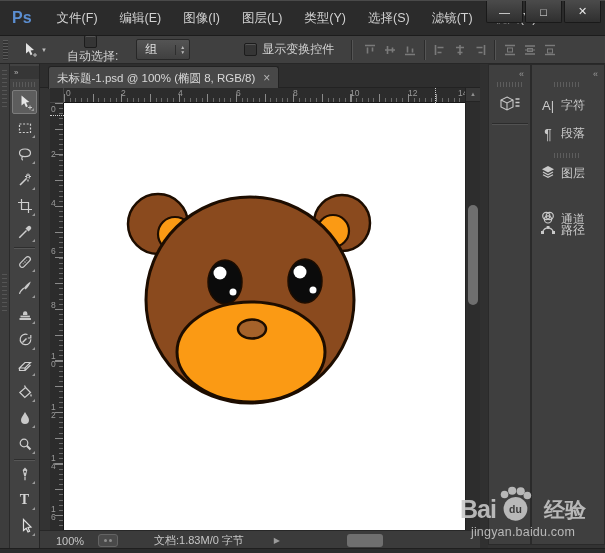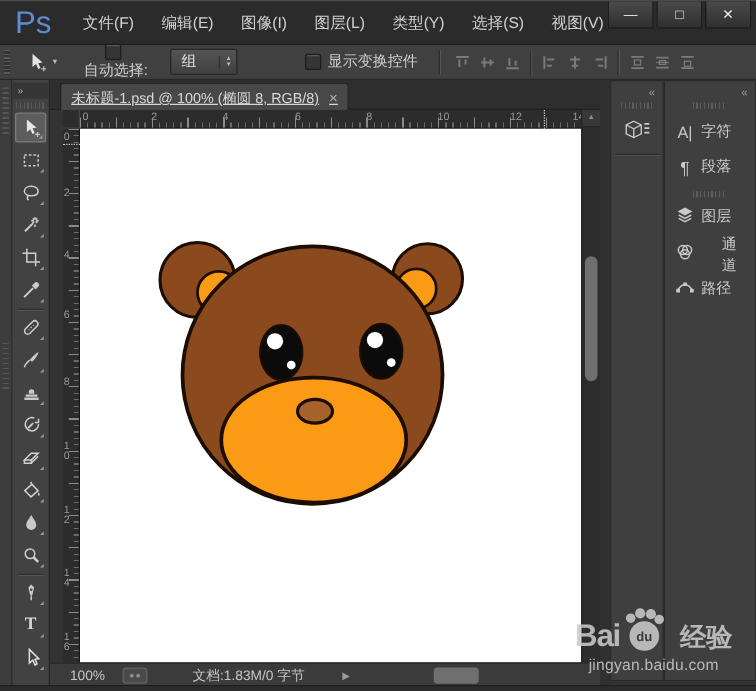--- a/index.html
+++ b/index.html
@@ -3,21 +3,21 @@
 <meta charset="utf-8">
 <style>
   html,body{margin:0;padding:0;background:#1e1e1e;}
   #app{position:relative;width:605px;height:553px;overflow:hidden;
        font-family:"Liberation Sans","DejaVu Sans",sans-serif;background:#333;
        -webkit-font-smoothing:antialiased;}
   .abs{position:absolute;}
   
   .titlebar{left:0;top:0;width:605px;height:36px;background:#2b2b2b;border-top:1px solid #4a4a4a;
             border-bottom:1px solid #1c1c1c;box-sizing:border-box;display:flex;align-items:center;}
-  .pslogo{color:#5b8ed1;font-weight:normal;font-size:25px;margin:0 14px 0 12px;letter-spacing:0;}
+  .pslogo{color:#5b8ed1;font-weight:bold;font-size:16px;margin:0 14px 0 12px;letter-spacing:0;}
   .menu{color:#d2d2d2;font-size:12.5px;padding:4px 11px;cursor:default;}
   .winbtns{position:absolute;right:4px;top:0;display:flex;}
   .winbtn{width:35px;height:21px;background:linear-gradient(#4a4a4a,#2f2f2f);border:1px solid #191919;
           border-top:none;color:#e8e8e8;font-size:11px;display:flex;align-items:center;justify-content:center;
           margin-left:2px;border-radius:0 0 2px 2px;}
   
   .optionsbar{left:0;top:36px;width:605px;height:28px;background:#404040;border-bottom:1px solid #272727;
               box-sizing:border-box;display:flex;align-items:center;color:#cfcfcf;font-size:12px;}
   .grip-v{width:5px;height:20px;margin:0 6px 0 3px;
           background:repeating-linear-gradient(#5a5a5a 0 1px,#333 1px 3px);}
@@ -46,21 +46,21 @@
         justify-content:center;}
   .tool.sel{background:#5d5d5d;border:1px solid #7c7c7c;box-sizing:border-box;}
   .tool:after{content:"";position:absolute;right:2px;bottom:2px;border-left:3px solid transparent;
         border-bottom:3px solid #9a9a9a;}
   .tool svg{stroke:#cfcfcf;fill:none;stroke-width:1.2;}
   .tsep{position:absolute;left:4px;width:21px;height:1px;background:#2e2e2e;border-bottom:1px solid #565656;}
   .ttool-T{color:#d6d6d6;font-size:14px;font-weight:bold;font-family:"Liberation Serif",serif;}
   
   .tabstrip{left:40px;top:64px;width:440px;height:24px;background:#2e2e2e;border-bottom:1px solid #222;box-sizing:border-box;}
   .doctab{position:absolute;left:8px;top:2px;height:22px;background:#484848;border:1px solid #222;border-bottom:none;
-          border-radius:3px 3px 0 0;display:flex;align-items:center;padding:0 8px;color:#d8d8d8;font-size:11.5px;text-decoration:underline;}
+          border-radius:3px 3px 0 0;display:flex;align-items:center;padding:0 8px;color:#d8d8d8;font-size:11.5px;}
   .doctab .x{margin-left:8px;color:#b5b5b5;font-size:12px;}
   .rcorner{left:50px;top:88px;width:14px;height:15px;background:#2c2c2c;border-right:1px solid #444;
            border-bottom:1px solid #444;box-sizing:border-box;}
   .hruler{left:64px;top:88px;width:401px;height:15px;background:#2c2c2c;border-bottom:1px solid #171717;box-sizing:border-box;}
   .hruler:before{content:"";position:absolute;left:0;bottom:0;width:100%;height:4px;
       background:repeating-linear-gradient(90deg,#6a6a6a 0 1px,transparent 1px 5.73px);}
   .hruler:after{content:"";position:absolute;left:0;bottom:0;width:100%;height:8px;
       background:repeating-linear-gradient(90deg,#8a8a8a 0 1px,transparent 1px 28.65px);}
   .hlabel{position:absolute;top:0;color:#9a9a9a;font-size:8.5px;}
   .hind{position:absolute;top:0;height:15px;width:0;border-left:1px dotted #cfcfcf;}
@@ -112,20 +112,21 @@
 <div id="app">
 
   <div class="titlebar abs">
     <span class="pslogo">Ps</span>
     <span class="menu">文件(F)</span>
     <span class="menu">编辑(E)</span>
     <span class="menu">图像(I)</span>
     <span class="menu">图层(L)</span>
     <span class="menu">类型(Y)</span>
     <span class="menu">选择(S)</span>
+    <span class="menu">滤镜(T)</span>
     <span class="menu">视图(V)</span>
     <div class="winbtns">
       <span class="winbtn">—</span>
       <span class="winbtn">□</span>
       <span class="winbtn">✕</span>
     </div>
   </div>
 
   <div class="optionsbar abs">
     <span class="grip-v"></span>
@@ -424,21 +425,21 @@
     <span class="dock-grip" style="left:22px;top:88px;"></span>
 
     <div class="dockbtn" style="top:96px;">
       <span class="ic">
         <svg width="16" height="16" viewBox="0 0 16 16">
             <path d="M8 2 L14 5.2 L8 8.4 L2 5.2 Z" fill="#c9c9c9" stroke="none"></path>
             <path d="M3 8 L8 10.7 L13 8 M3 10.7 L8 13.4 L13 10.7"></path>
           </svg></span>
       <span>图层</span>
     </div>
-    <div class="dockbtn" style="top:126px;gap:17px;">
+    <div class="dockbtn" style="top:142px;">
       <span class="ic">
         <svg width="16" height="16" viewBox="0 0 16 16">
             <circle cx="6.3" cy="6" r="3.6"></circle>
             <circle cx="9.7" cy="6" r="3.6"></circle>
             <circle cx="8" cy="9.4" r="3.6"></circle>
           </svg></span>
       <span>通道</span>
     </div>
     <div class="dockbtn" style="top:153px;">
       <span class="ic">

